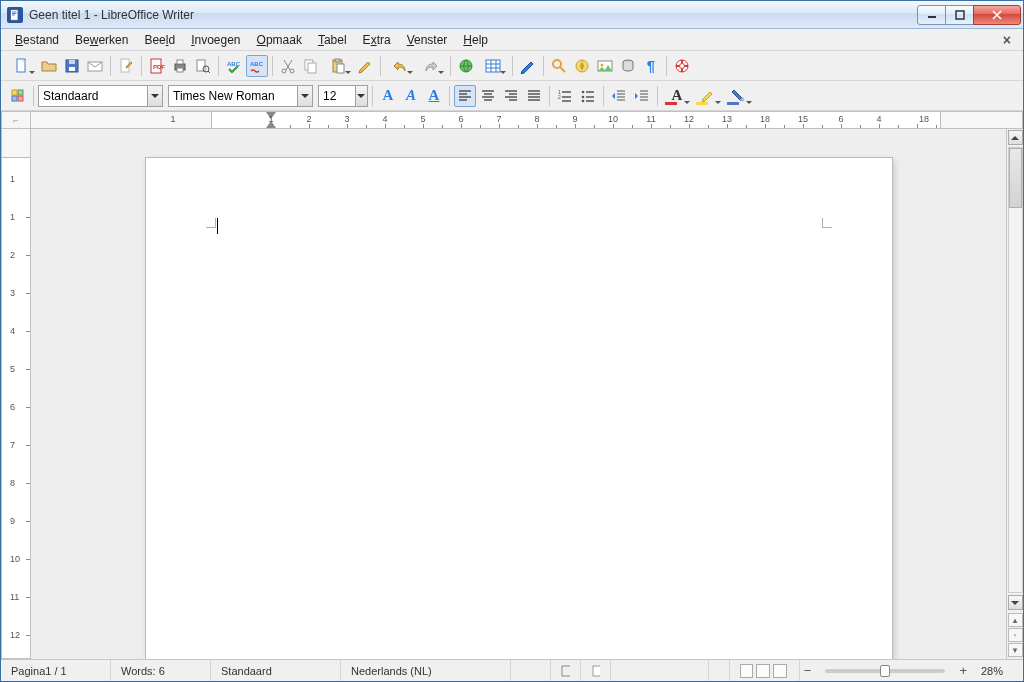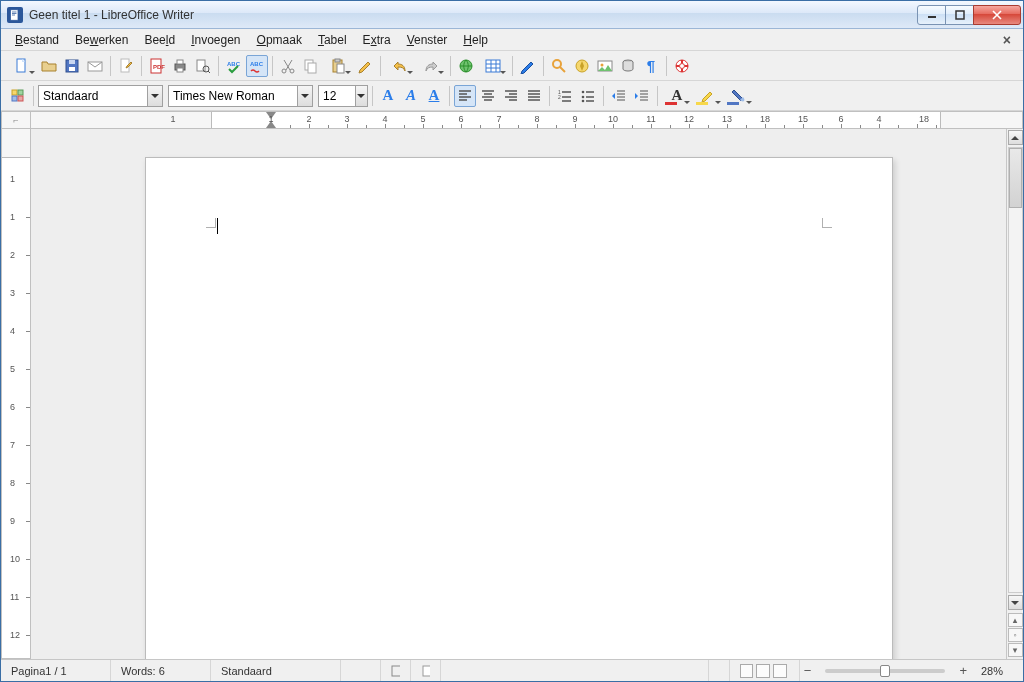--- a/index.html
+++ b/index.html
@@ -521,20 +521,21 @@
           <div class="nb">▾</div>
         </div>
       </div>
     </div>
   </div>
 
   <div class="statusbar">
     <div class="cell" style="width:110px">Pagina1 / 1</div>
     <div class="cell" style="width:100px">Words: 6</div>
     <div class="cell" style="width:130px">Standaard</div>
+    <div class="cell" style="width:170px">Nederlands (NL)</div>
     <div class="cell" style="width:40px"></div>
     <div class="cell" style="width:30px;justify-content:center">
         <svg width="12" height="12">
           <rect x="1" y="1" width="10" height="10" fill="none" stroke="#888"></rect>
         </svg>
       </div>
     <div class="cell" style="width:30px;justify-content:center">
         <svg width="12" height="12">
           <rect x="2" y="1" width="8" height="10" fill="#fff" stroke="#999"></rect>
         </svg>

